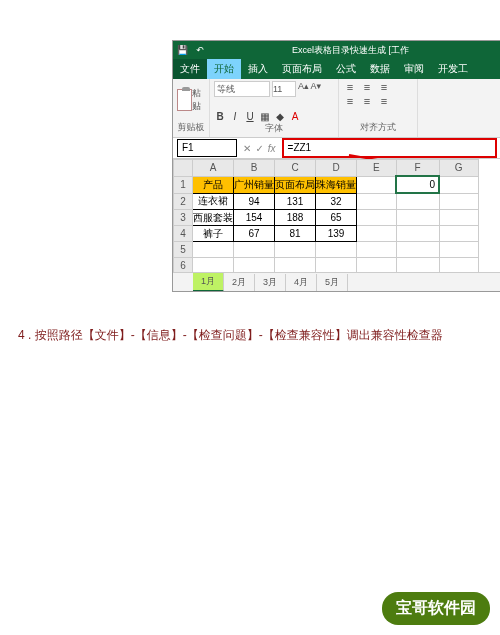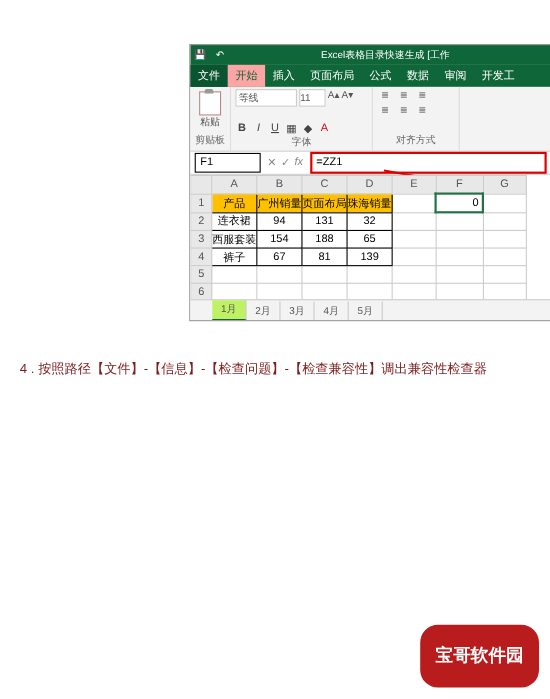--- a/index.html
+++ b/index.html
@@ -2,26 +2,26 @@
 <html><head>
 <meta charset="utf-8">
 <style>
 body{margin:0;font-family:"Microsoft YaHei",sans-serif;background:#fff;width:500px;height:635px;position:relative}
 .screenshot{position:absolute;left:172px;top:40px;width:328px;height:250px;border:1px solid #999;background:#fff;overflow:hidden}
 .titlebar{height:18px;background:#0f6638;color:#fff;font-size:9px;display:flex;align-items:center;padding:0 4px}
 .titlebar .save-icon{margin-right:8px}
 .titlebar .title{flex:1;text-align:center;overflow:hidden;white-space:nowrap}
 .ribbon-tabs{height:20px;background:#0f6638;display:flex;align-items:flex-end;font-size:10px;color:#fff}
 .ribbon-tabs span{padding:3px 7px;cursor:pointer}
-.ribbon-tabs span.active{background:#fca5a5;color:#0f6638}
+.ribbon-tabs span.active{background:#7dd3fc;color:#0f6638}
 .ribbon-tabs span.file{background:#0a5530}
 .ribbon{height:58px;background:#f3f3f3;border-bottom:1px solid #ccc;display:flex;font-size:9px;color:#555}
 .ribbon-group{border-right:1px solid #ddd;padding:2px 4px;display:flex;flex-direction:column;justify-content:space-between}
 .ribbon-group-label{text-align:center;font-size:9px;color:#666;padding-bottom:1px}
-.paste-btn{width:28px;height:38px;display:flex;flex-direction:column;align-items:center;justify-content:center;font-size:9px}
+.paste-btn{width:28px;height:38px;display:flex;flex-direction:row;align-items:center;justify-content:center;font-size:9px}
 .paste-icon{width:18px;height:20px;background:#fff;border:1px solid #b88;position:relative}
 .paste-icon:before{content:"";position:absolute;top:-3px;left:4px;width:8px;height:4px;background:#999;border-radius:2px 2px 0 0}
 .font-box{display:flex;gap:2px;margin-bottom:14px}
 .font-name{width:50px;height:14px;border:1px solid #ccc;font-size:9px;padding:0 2px;background:#fff;line-height:14px}
 .font-size{width:22px;height:14px;border:1px solid #ccc;font-size:9px;text-align:left;background:#fff;line-height:14px}
 .font-row{display:flex;gap:3px;font-size:10px;color:#444}
 .font-row span{width:12px;text-align:center;cursor:pointer}
 .align-row{display:flex;gap:3px;font-size:11px;color:#444;margin-bottom:2px}
 .align-row span{width:14px;text-align:center;cursor:pointer}
 .namebox-row{height:20px;background:#fff;border-bottom:1px solid #ccc;display:flex;align-items:center;font-size:10px}
@@ -36,21 +36,21 @@
 .grid th{background:#e8e8e8;font-weight:normal;color:#555}
 .grid th.corner{width:18px;min-width:18px}
 .grid td.rowhead{background:#e8e8e8;width:18px;min-width:18px;color:#555}
 .data-cell{background:#ffc000;border:1px solid #000 !important}
 .data-cell-w{background:#fff;border:1px solid #000 !important}
 .selected{border:2px solid #227447 !important}
 .sheet-tabs{position:absolute;bottom:0;left:0;right:0;height:18px;background:#f3f3f3;border-top:1px solid #ccc;display:flex;align-items:center;font-size:9px;color:#555;padding-left:20px;gap:0}
 .sheet-tabs span{padding:2px 8px;border-right:1px solid #ccc;cursor:pointer}
 .sheet-tabs span.active{background:#bef264;border-bottom:2px solid #0f6638}
 .instruction{position:absolute;left:18px;top:325px;width:460px;font-size:12px;color:#7f1d1d;line-height:1.8}
-.watermark{position:absolute;right:10px;bottom:10px;background:#b91c1c;color:#fff;font-size:16px;font-weight:bold;padding:18px 14px;border-radius:16px}
+.watermark{position:absolute;right:10px;bottom:10px;background:#4d7c0f;color:#fff;font-size:16px;font-weight:bold;padding:6px 14px;border-radius:16px}
 </style>
 </head>
 <body>
 
 <div class="screenshot">
   <div class="titlebar">
     <span class="save-icon">💾</span>
     <span>↶</span>
     <span class="title">Excel表格目录快速生成 [工作</span>
   </div>

